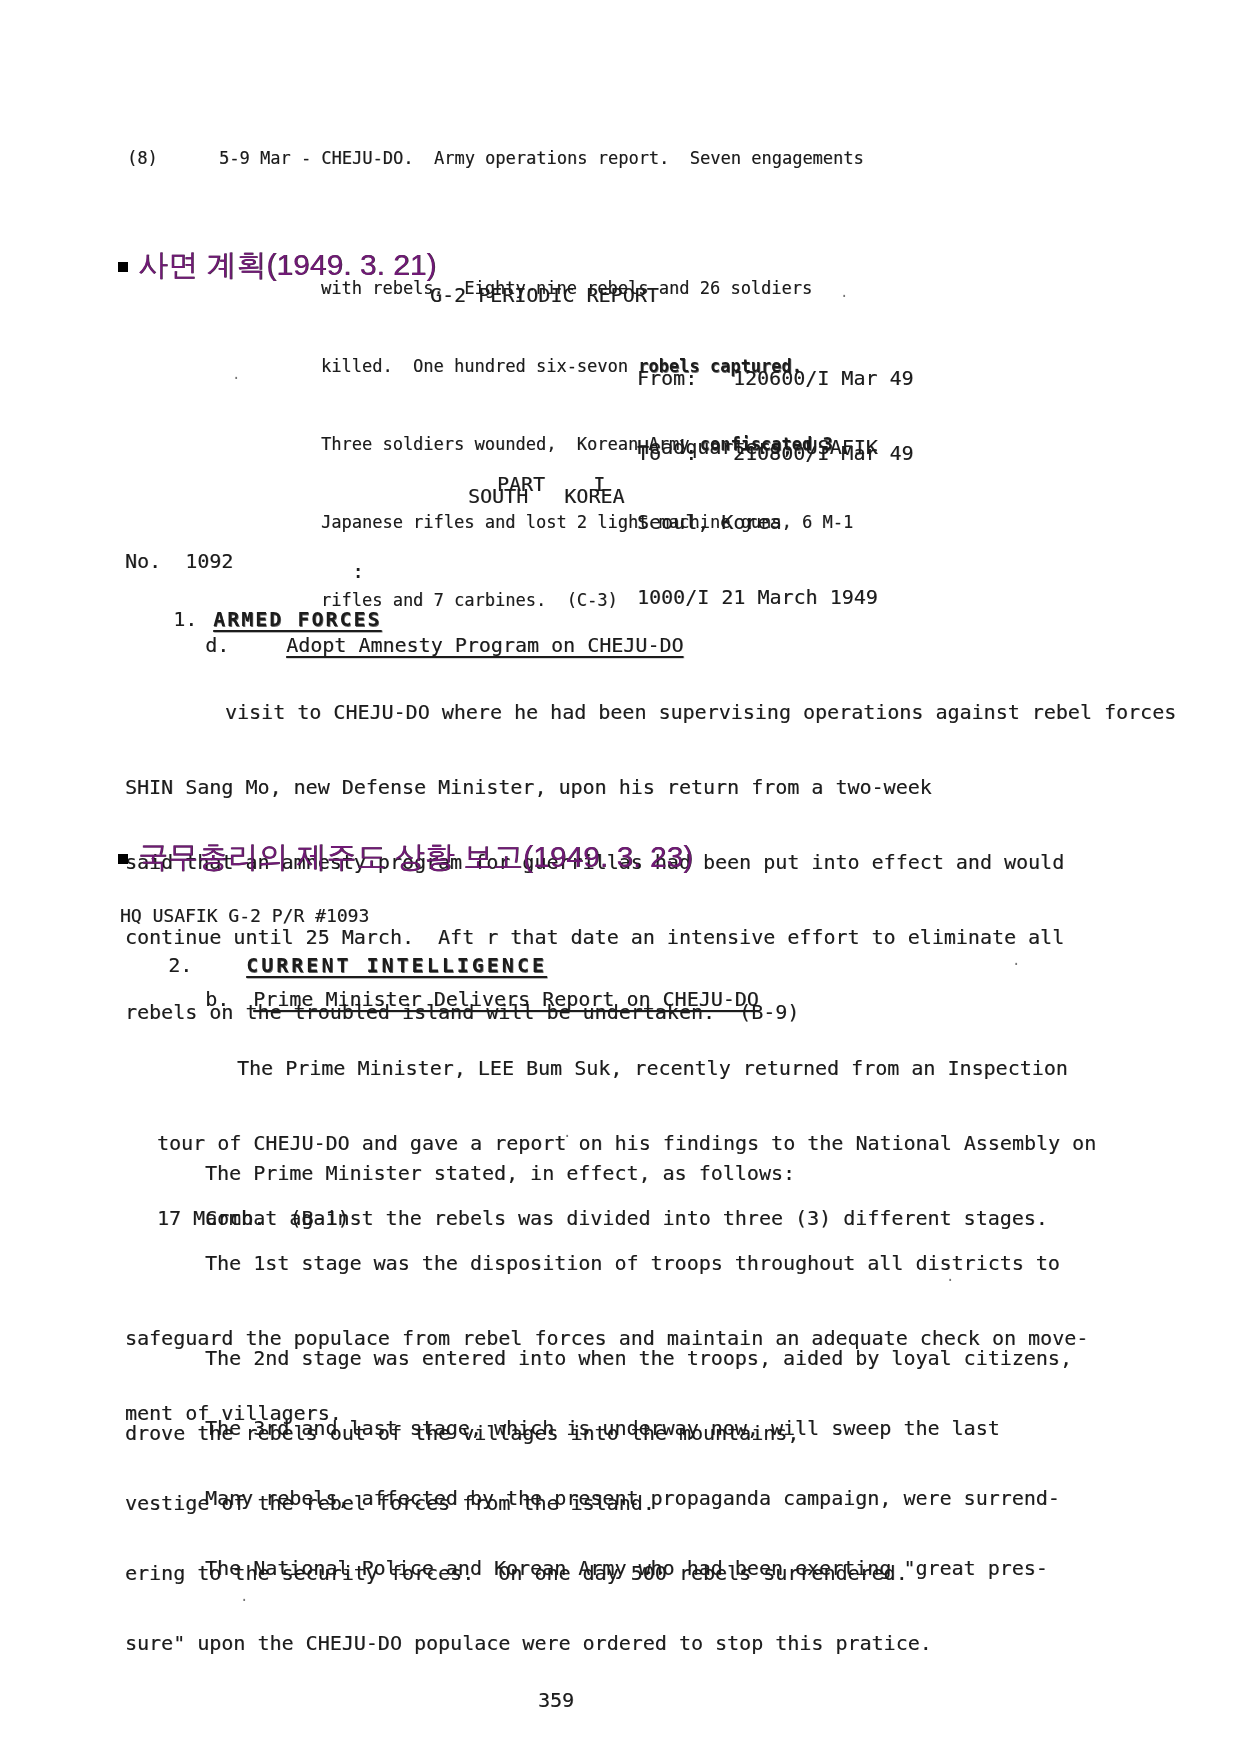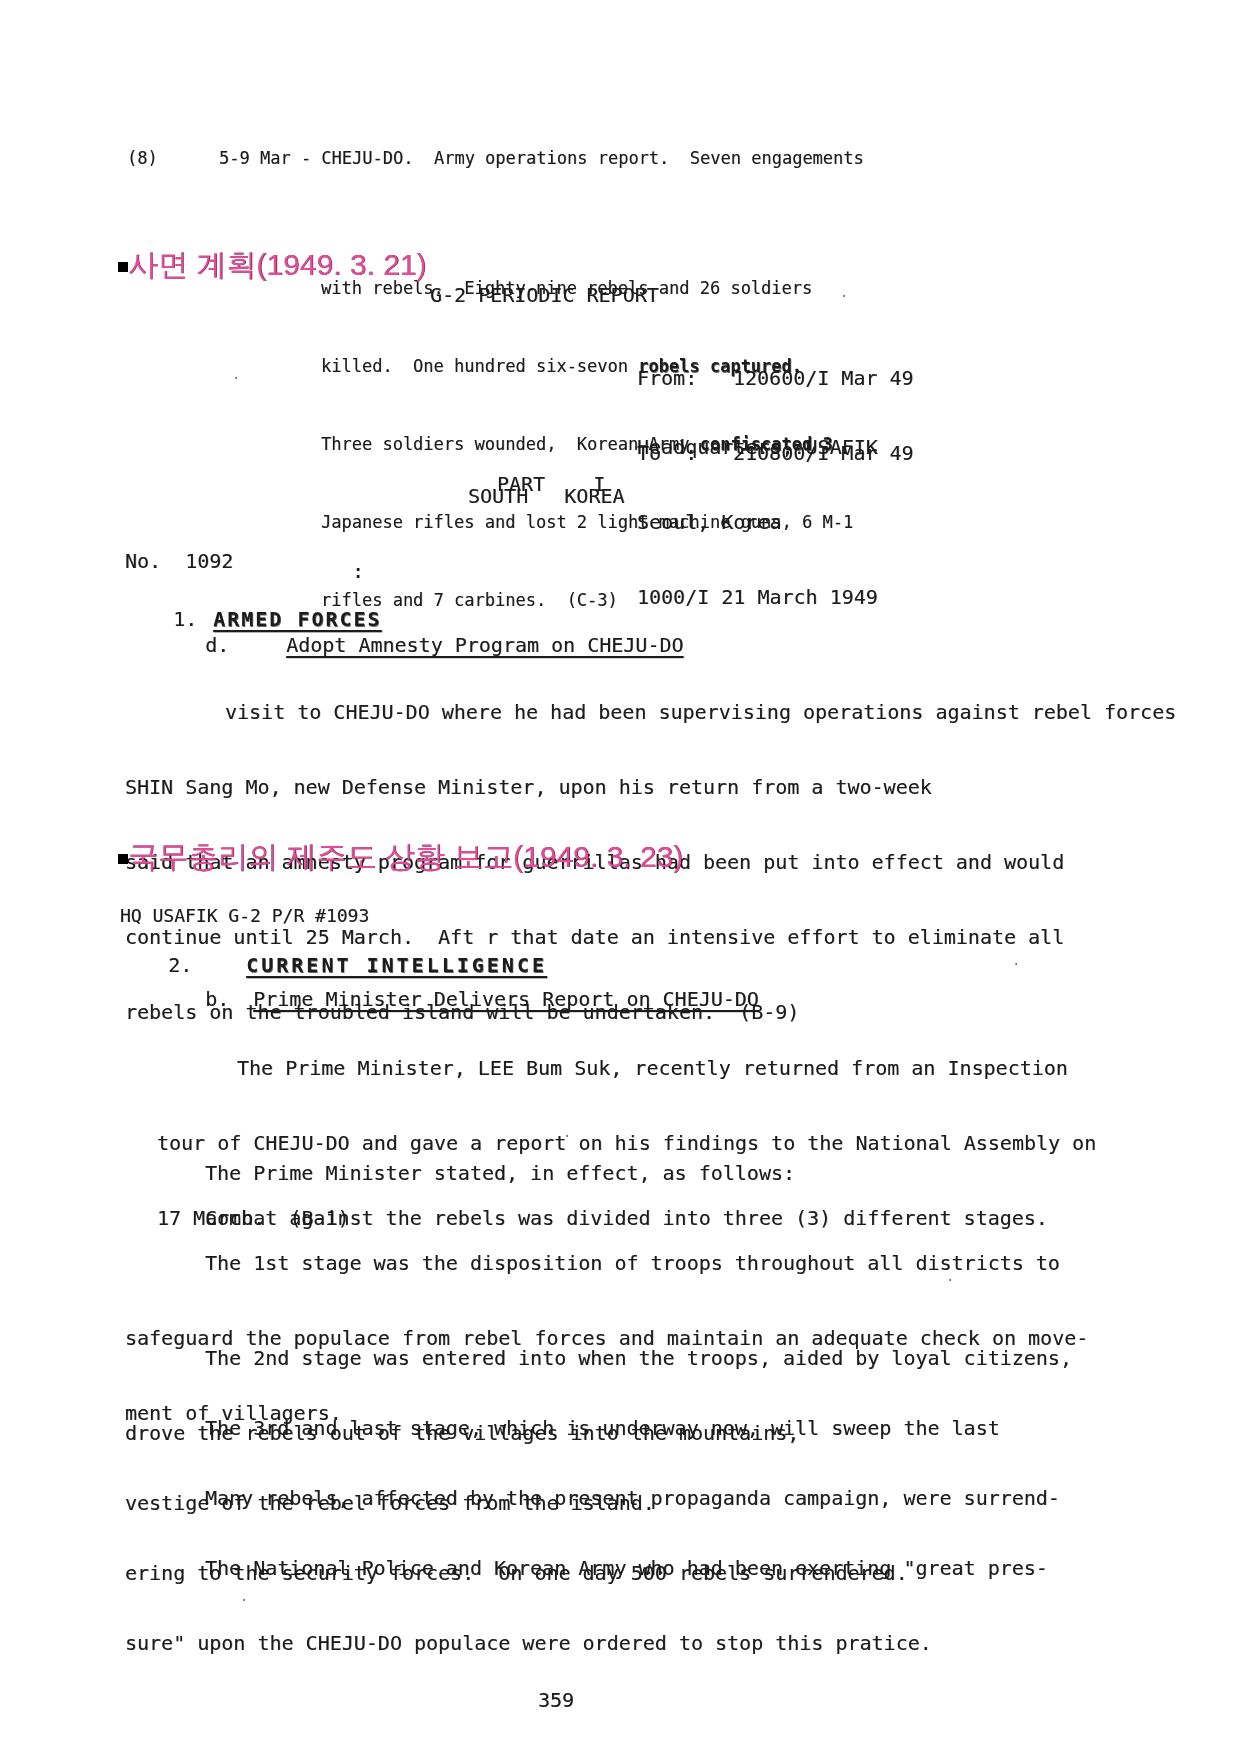--- a/index.html
+++ b/index.html
@@ -24,24 +24,24 @@
   .abs{position:absolute;}
   .sm{font-size:17px;line-height:26px;}
   .row{display:flex;}
   .dk{font-weight:bold;text-shadow:0.7px 0.5px 0 rgba(0,0,0,.6);}
   .ul{text-decoration:underline;text-decoration-thickness:2px;text-underline-offset:4px;}
   .ls2{letter-spacing:2px;}
   .ls3{letter-spacing:3px;}
   .kr{
     font-family:"Liberation Sans","DejaVu Sans",sans-serif;
     font-size:30px;line-height:34px;
-    color:#ec4899;
+    color:#701a75;
     white-space:pre;
     text-shadow:0.6px 0.3px 0 rgba(0,0,0,.8);
-    display:flex;align-items:center;gap:0;
+    display:flex;align-items:center;gap:10px;
   }
   .kr .sq{width:10px;height:10px;background:#000;flex:0 0 auto;margin-top:4px;}
   .num{display:inline-block;}
   .para .ln{white-space:pre;}
   .ind100 .ln:first-child{padding-left:100px;}
   .ind80  .ln:first-child{padding-left:80px;}
   .speck{position:absolute;color:#3a3a3a;font-size:14px;opacity:.7;
          font-family:"DejaVu Sans Mono",monospace;}
 </style>
 </head>

